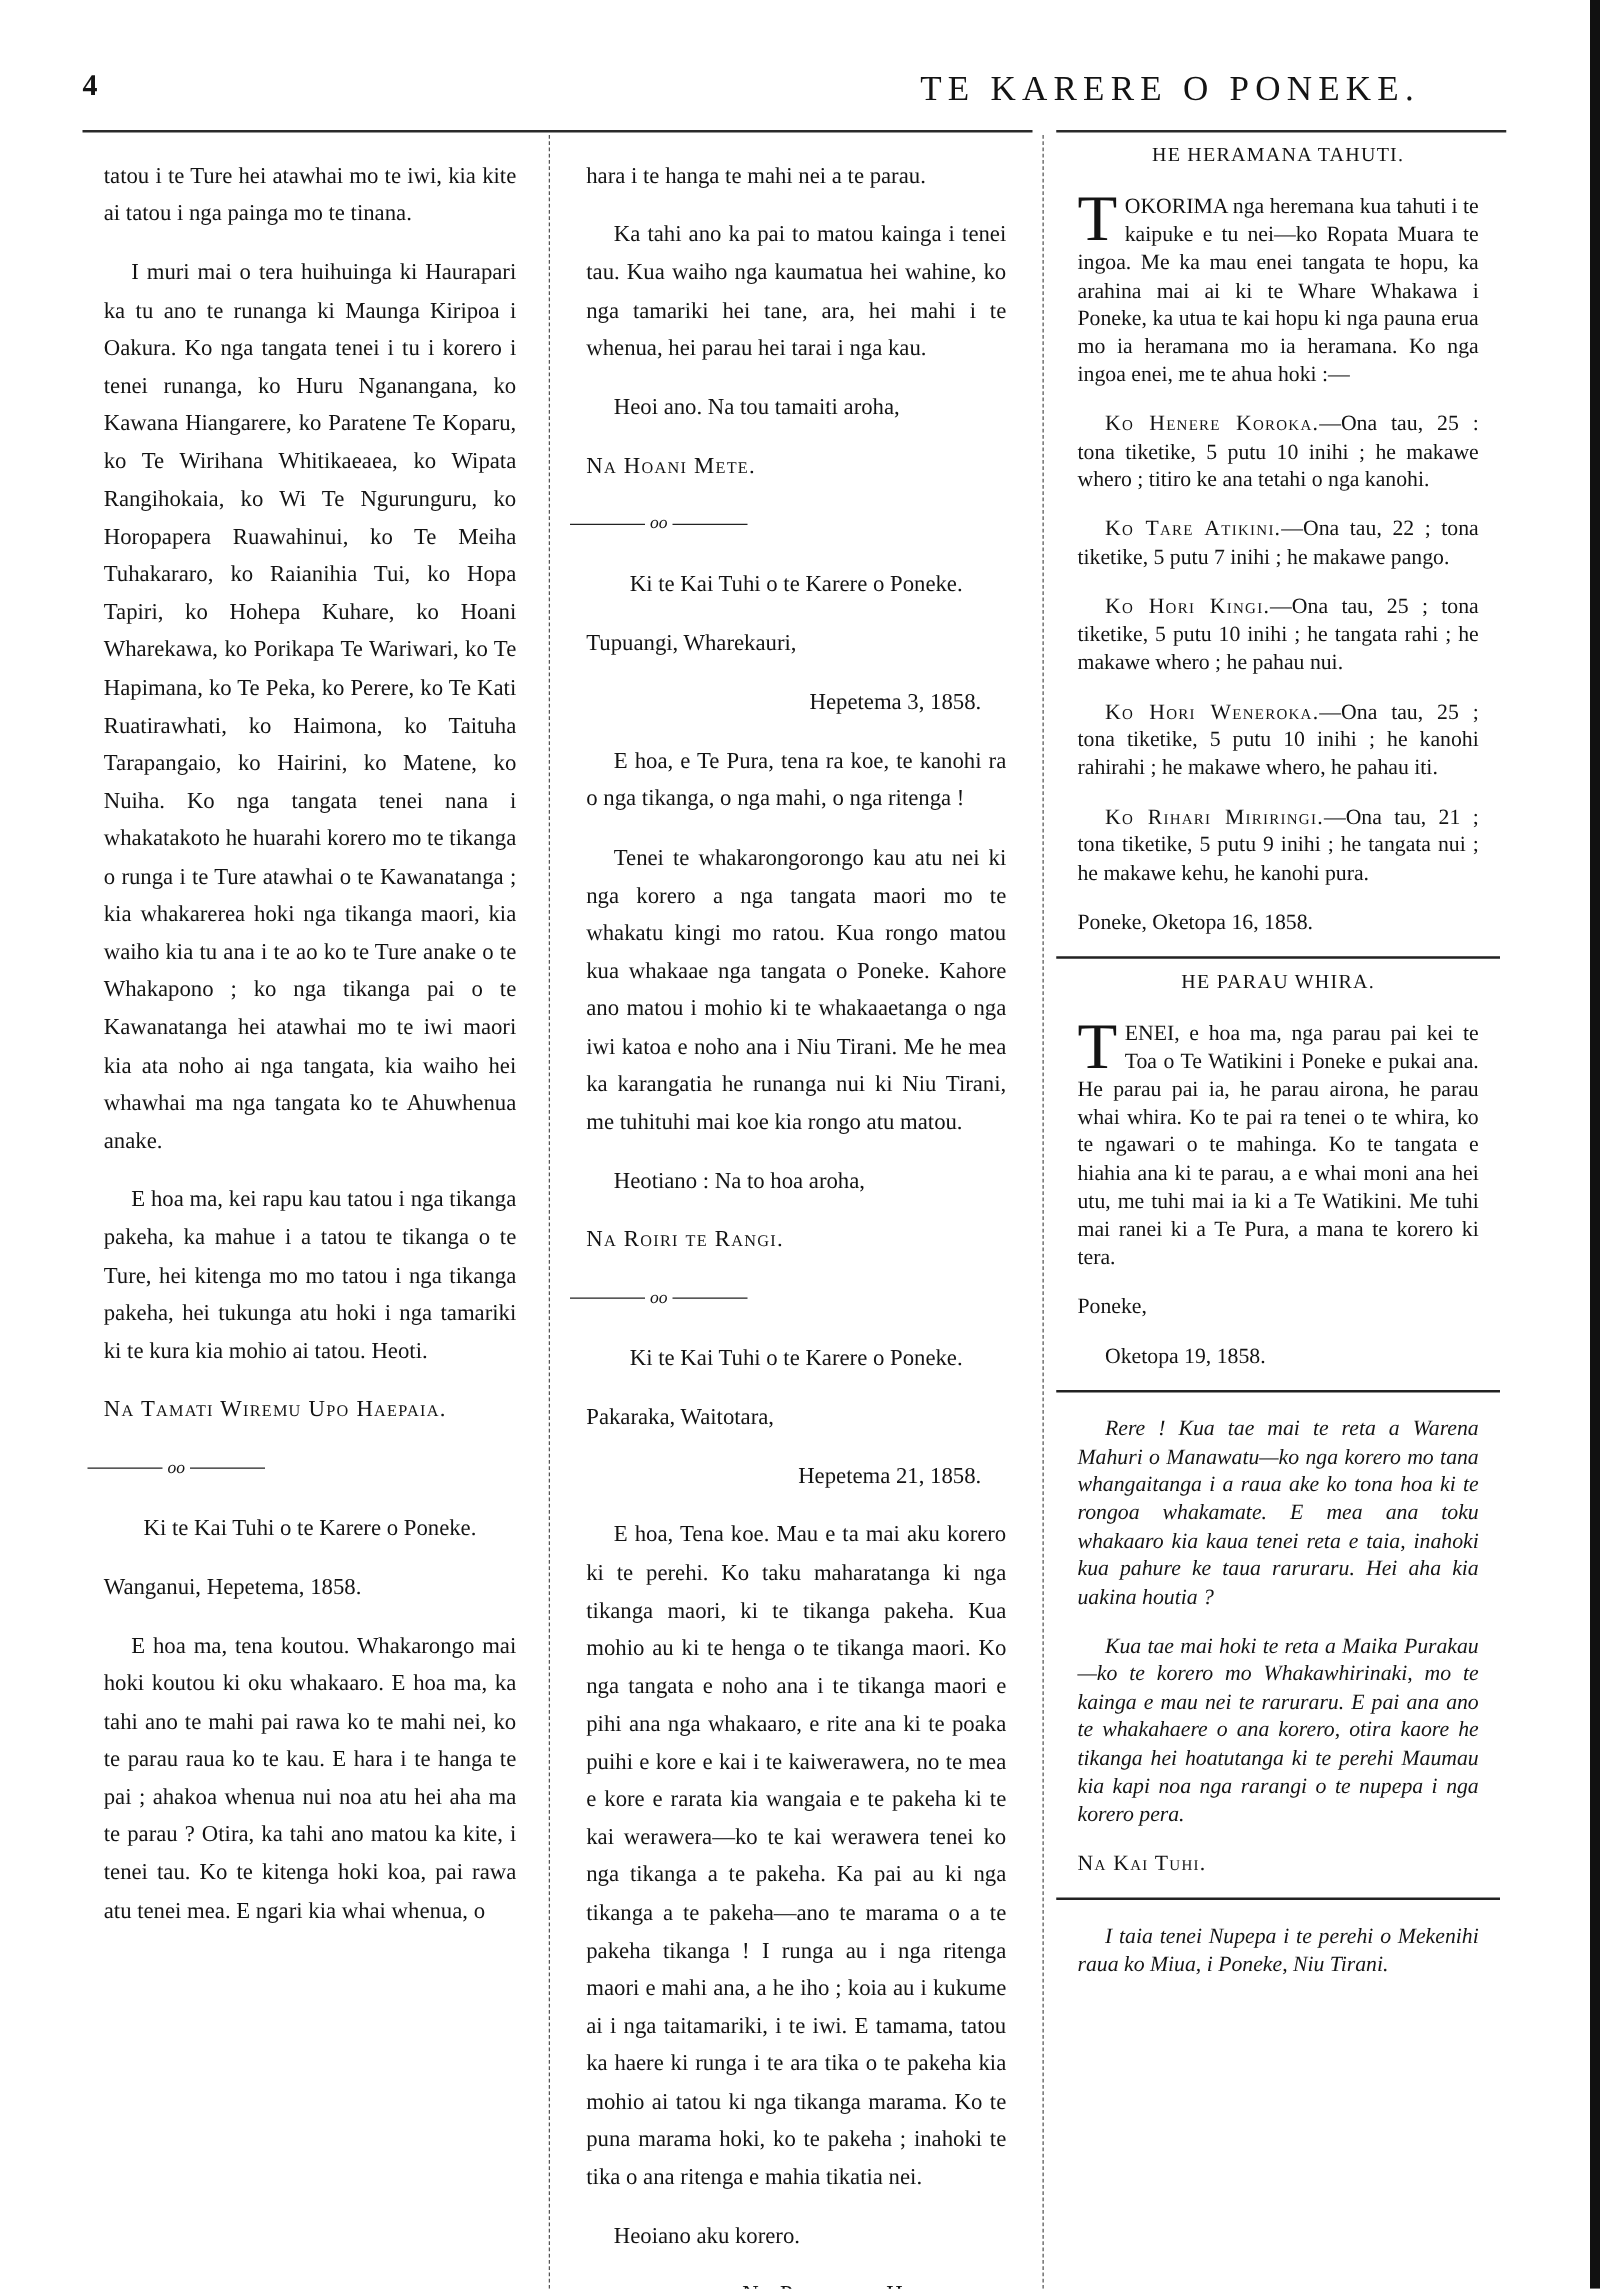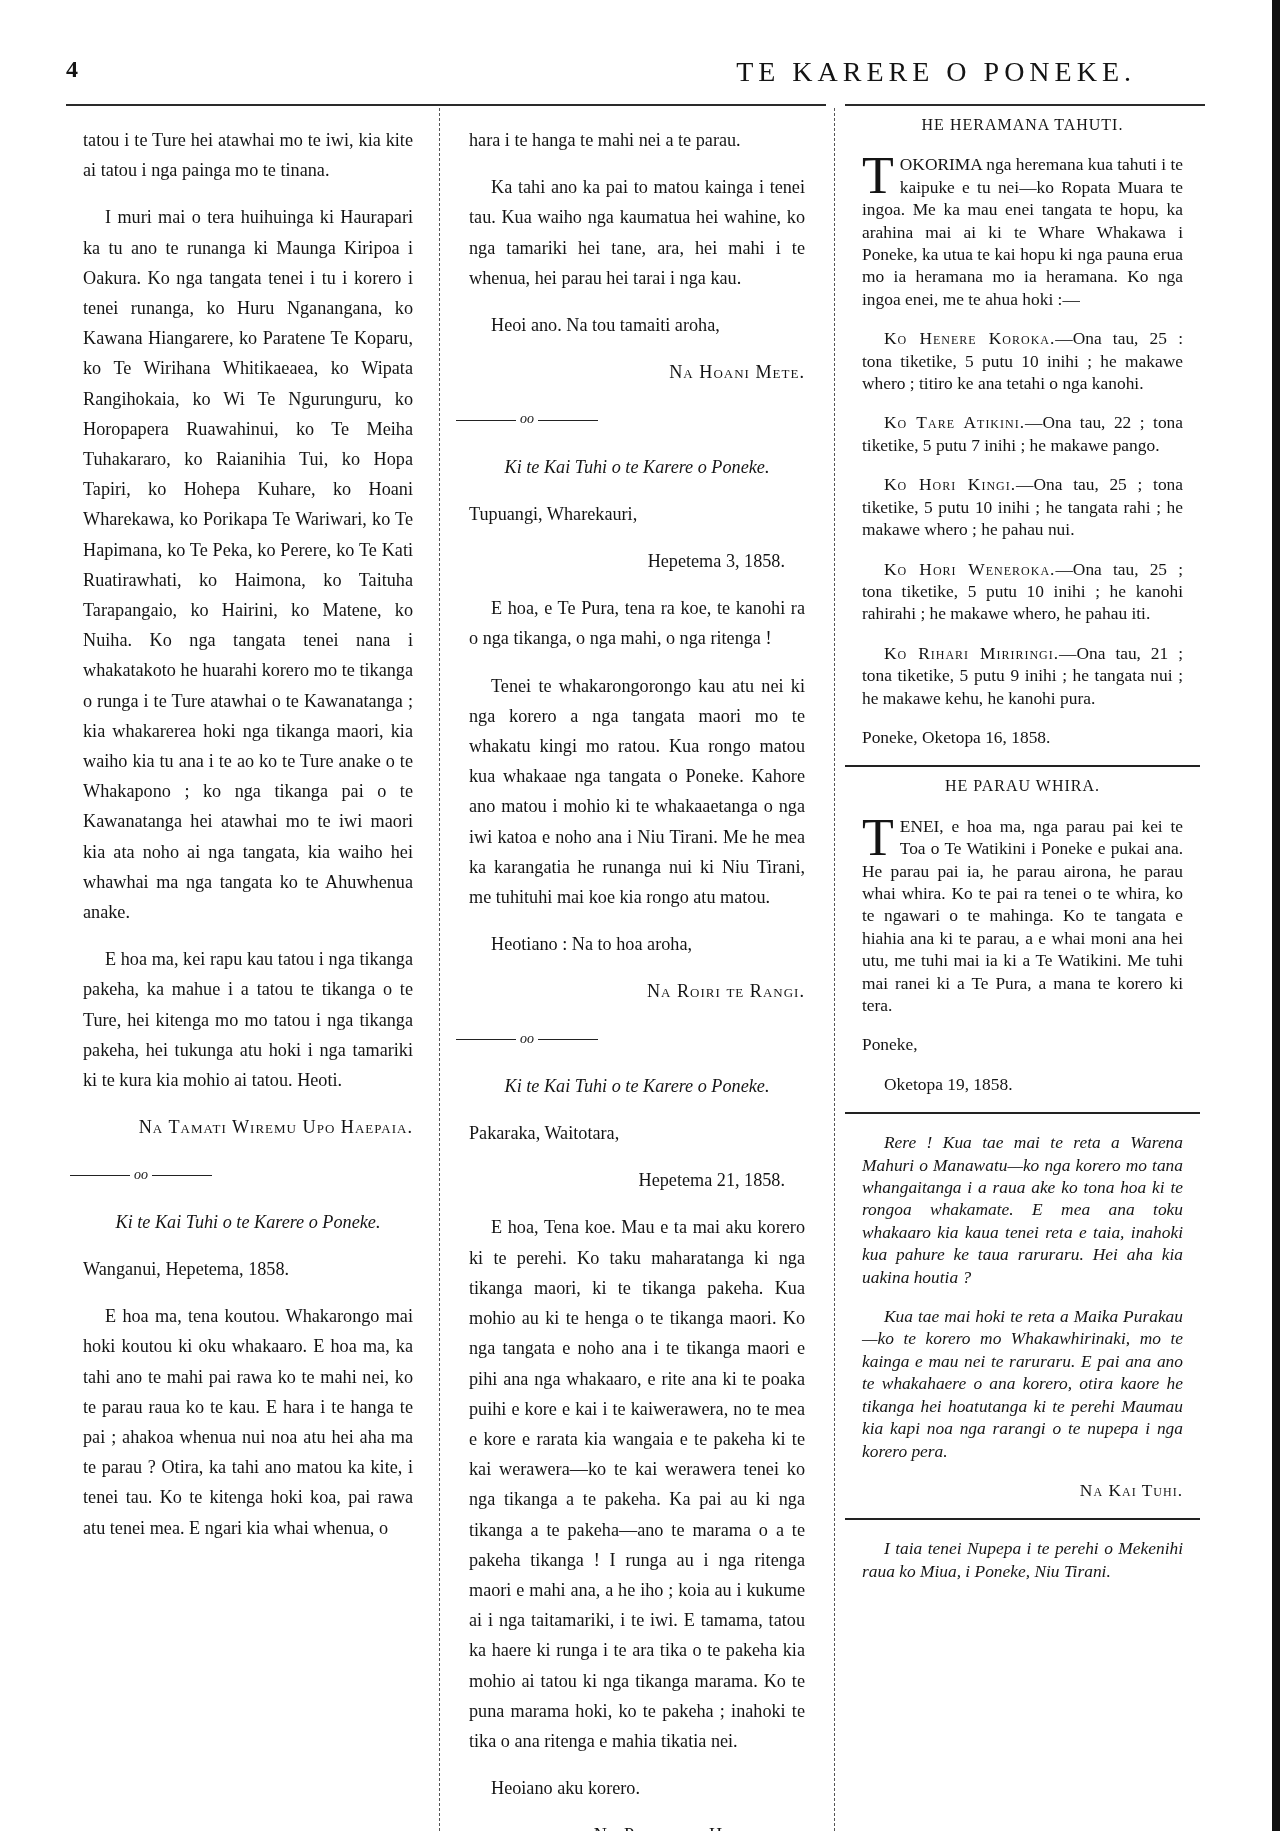--- a/index.html
+++ b/index.html
@@ -26,25 +26,25 @@
     position: absolute; top: 108px; font-size: 18.2px; line-height: 30.2px;
     text-align: justify;
   }
   .col p { margin: 17px; }
   .col1 { left: 66px; width: 364px; }
   .col2 { left: 452px; width: 370px; }
   .col3 { left: 845px; width: 355px; font-size: 17.4px; line-height: 22.4px; }
   .vrule { position: absolute; width: 0; border-left: 1px dashed #555; }
   .right-edge { position: absolute; left: 1272px; top: 0; width: 8px; height: 1831px; background: #111; }
   .indent { text-indent: 22px; }
-  .sig { text-align: right; font-variant: small-caps; letter-spacing: 1px; }
+  .sig { font-variant: small-caps; letter-spacing: 1px; }
   .sig-center { text-align: right; font-variant: small-caps; letter-spacing: 1px; }
   .sep { font-style: italic; font-size: 14px; margin: 6px 0; }
   .sep::before, .sep::after { content: ""; display: inline-block; width: 60px; border-top: 1px solid #222; vertical-align: middle; margin: 0 4px; }
-  .addr { font-style: italic; text-align: center; }
+  .addr { text-align: center; }
   .place { }
   .date { text-align: right; padding-right: 20px; }
   .heading { text-align: center; font-size: 16px; letter-spacing: 1px; margin: 6px 0 2px 0; }
   .sc { font-variant: small-caps; letter-spacing: 1px; }
   .dropcap { float: left; font-size: 52px; line-height: 42px; margin: 2px 6px 0 0; }
   .hr { border-top: 2px solid #222; margin: 8px 0; }
   .italic { font-style: italic; }
   .pad-left { padding-left: 22px; }
 </style>
 </head>

